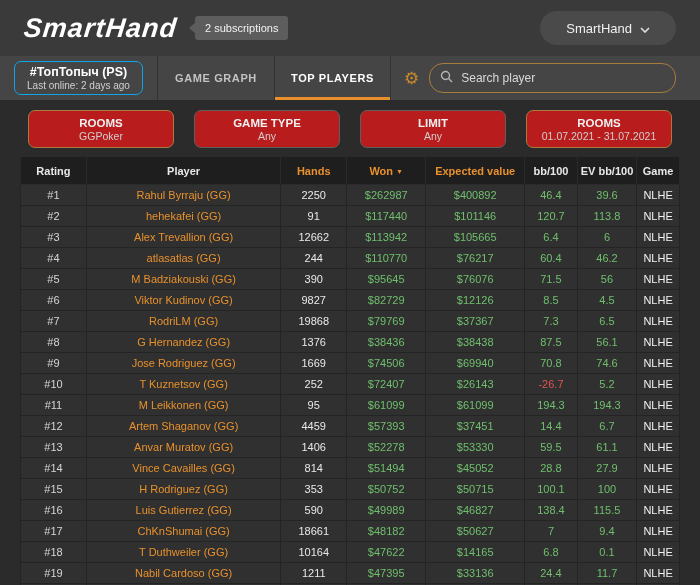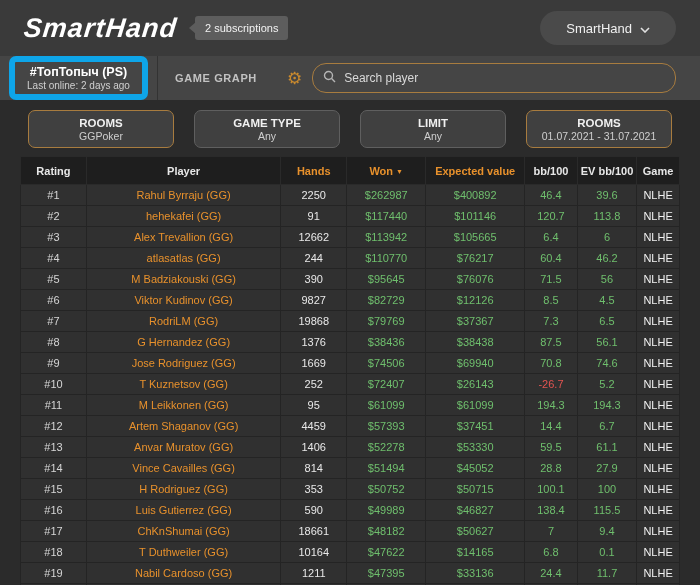--- a/index.html
+++ b/index.html
@@ -16,21 +16,21 @@
     transform:translateY(-50%); border:6px solid transparent; border-left:none;
     border-right:7px solid #5d5d5d; }
   .top-spacer { flex:1; }
   .account-btn { margin-right:24px; background:#4a4a4a; border:none; color:#f0f0f0;
     height:34px; padding:0 26px; border-radius:17px; font-size:13px; display:flex;
     align-items:center; gap:8px; cursor:pointer; font-family:inherit; }
 
   
   .tabbar { height:44px; background:#454545; display:flex; align-items:stretch; }
   .profile-cell { width:157px; display:flex; align-items:center; justify-content:center; }
-  .profile-box { border:6px solid #0ea5e9; border-radius:7px; padding:3px 12px;
+  .profile-box { border:1px solid #0ea5e9; border-radius:7px; padding:3px 12px;
     text-align:center; cursor:pointer; }
   .profile-title { color:#ffffff; font-size:12.5px; font-weight:bold; }
   .profile-sub { color:#d0d0d0; font-size:10px; margin-top:1px; }
   .tab { position:relative; width:117px; display:flex; align-items:center;
     justify-content:center; border-left:1px solid #333333; color:#c2c2c2;
     font-size:11px; font-weight:bold; letter-spacing:0.6px; cursor:pointer; }
   .tab.active { color:#ffffff; border-right:1px solid #333333; }
   .tab.active::after { content:""; position:absolute; left:0; right:0; bottom:0;
     height:3px; background:#e8912c; }
   .tab-right { flex:1; display:flex; align-items:center; }
@@ -38,21 +38,21 @@
   .searchbox { margin-left:10px; margin-right:24px; flex:1; height:30px;
     border:1px solid #a87c3f; border-radius:14px; display:flex; align-items:center;
     padding:0 10px; gap:8px; }
   .searchbox svg { flex:0 0 auto; }
   .searchbox input { flex:1; background:transparent; border:none; outline:none;
     color:#e8e8e8; font-size:12px; font-family:inherit; min-width:0; }
   .searchbox input::placeholder { color:#d9d9d9; opacity:1; }
 
   
   .filters { display:flex; gap:20px; padding:10px 28px 0 28px; }
-  .filter-box { flex:1; height:38px; background:#404040; border:1px solid #5f5f5f;
+  .filter-box { flex:1; height:38px; background:#b91c1c; border:1px solid #5f5f5f;
     border-radius:7px; display:flex; flex-direction:column; align-items:center;
     justify-content:center; cursor:pointer; }
   .filter-box.hl { border-color:#a87c3f; }
   .filter-label { color:#f0f0f0; font-size:11.5px; font-weight:bold; line-height:13px; }
   .filter-value { color:#cfcfcf; font-size:10.5px; line-height:12px; }
 
   
   .table-wrap { margin:8px 20px 0 20px; }
   table { width:100%; border-collapse:collapse; table-layout:fixed; }
   th { background:#1e1e1e; color:#e8e8e8; font-size:11px; font-weight:bold;
@@ -85,20 +85,21 @@
 </div>
 
 <div class="tabbar">
   <div class="profile-cell">
     <div class="profile-box">
       <div class="profile-title">#ТопТопыч (PS)</div>
       <div class="profile-sub">Last online: 2 days ago</div>
     </div>
   </div>
   <div class="tab">GAME GRAPH</div>
+  <div class="tab active">TOP PLAYERS</div>
   <div class="tab-right">
     <span class="gear">⚙</span>
     <div class="searchbox">
       <span>
         <svg width="13" height="13" viewBox="0 0 13 13">
             <circle cx="5.5" cy="5.5" r="4" fill="none" stroke="#b5b5b5" stroke-width="1.4"></circle>
             <line x1="8.6" y1="8.6" x2="12" y2="12" stroke="#b5b5b5" stroke-width="1.4"></line>
           </svg>
       </span>
       <input type="text" placeholder="Search player" style="">

